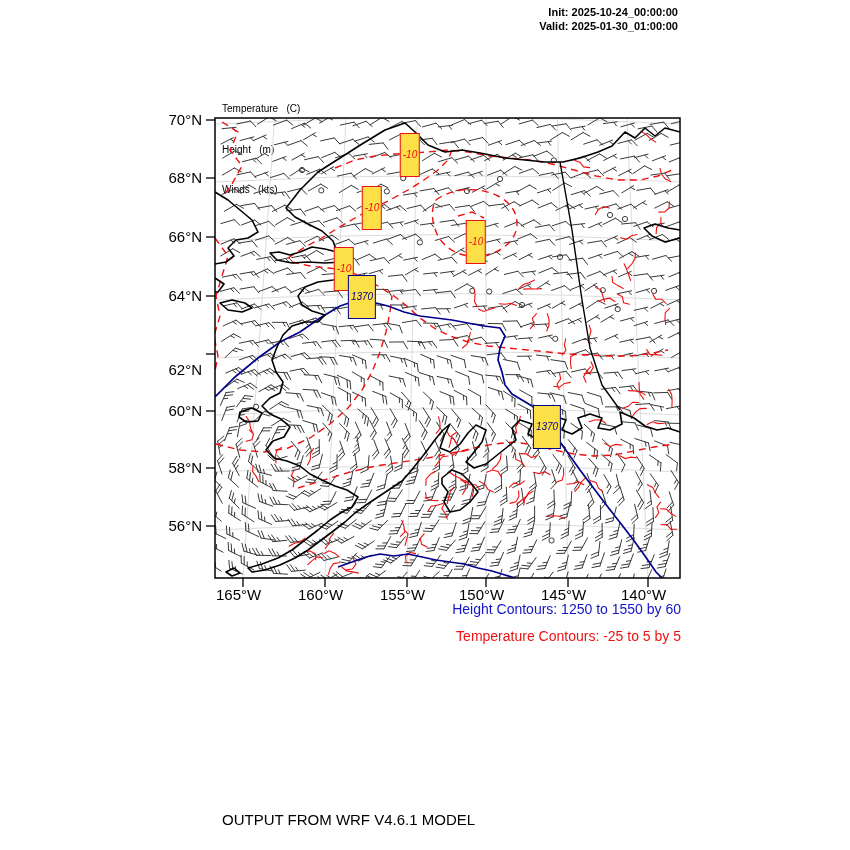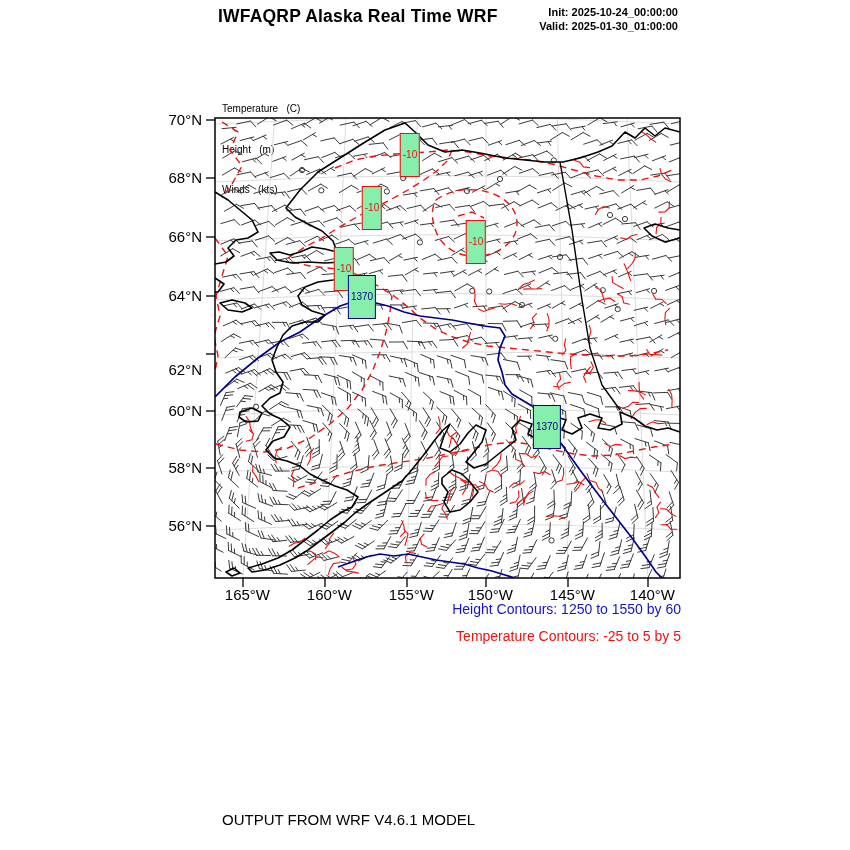--- a/index.html
+++ b/index.html
@@ -4,34 +4,33 @@
 <style>
   html,body{margin:0;padding:0;background:#fff;}
   .page{position:relative;width:850px;height:850px;background:#fff;overflow:hidden;
         font-family:"Liberation Sans",sans-serif;color:#000;}
   .title{position:absolute;left:218px;top:6px;font-size:17.5px;font-weight:bold;letter-spacing:.2px;}
   .init-block{position:absolute;right:172px;top:5px;text-align:right;font-size:11px;font-weight:bold;line-height:14px;}
   .legend{position:absolute;left:222px;top:75px;font-size:10px;line-height:13.5px;white-space:pre;}
   #map-svg{position:absolute;left:0;top:0;}
   .tick-label{position:absolute;font-size:15px;line-height:12px;}
   .lat-label{width:46px;text-align:right;}
-  .lon-label{width:54px;text-align:right;}
-  .contour-label{position:absolute;transform:translate(-50%,-50%);background:#86efac;
-        border:1px solid;padding:15px 2px;font-size:10px;line-height:12px;white-space:nowrap;}
+  .lon-label{width:54px;text-align:left;}
+  .contour-label{position:absolute;transform:translate(-50%,-50%);background:#fde047;
+        border:1px solid;padding:15px 2px;font-size:10px;line-height:12px;white-space:nowrap;font-style:italic;}
   .ann{position:absolute;right:169px;font-size:14px;}
   .ann-height{top:601px;}
   .ann-temp{top:628px;}
   .footer{position:absolute;left:222px;top:813px;font-size:15px;line-height:13.5px;}
 </style>
 </head>
 <body>
 
 <div class="page">
 
-  <div class="title">IWFAQRP Alaska Real Time WRF</div>
 
   <div class="init-block">
     <div>Init: 2025-10-24_00:00:00</div>
     <div>Valid: 2025-01-30_01:00:00</div>
   </div>
 
   <div class="legend">
     <div>Temperature   (C)</div>
     <div>Height   (m)</div>
     <div>Winds   (kts)</div>

